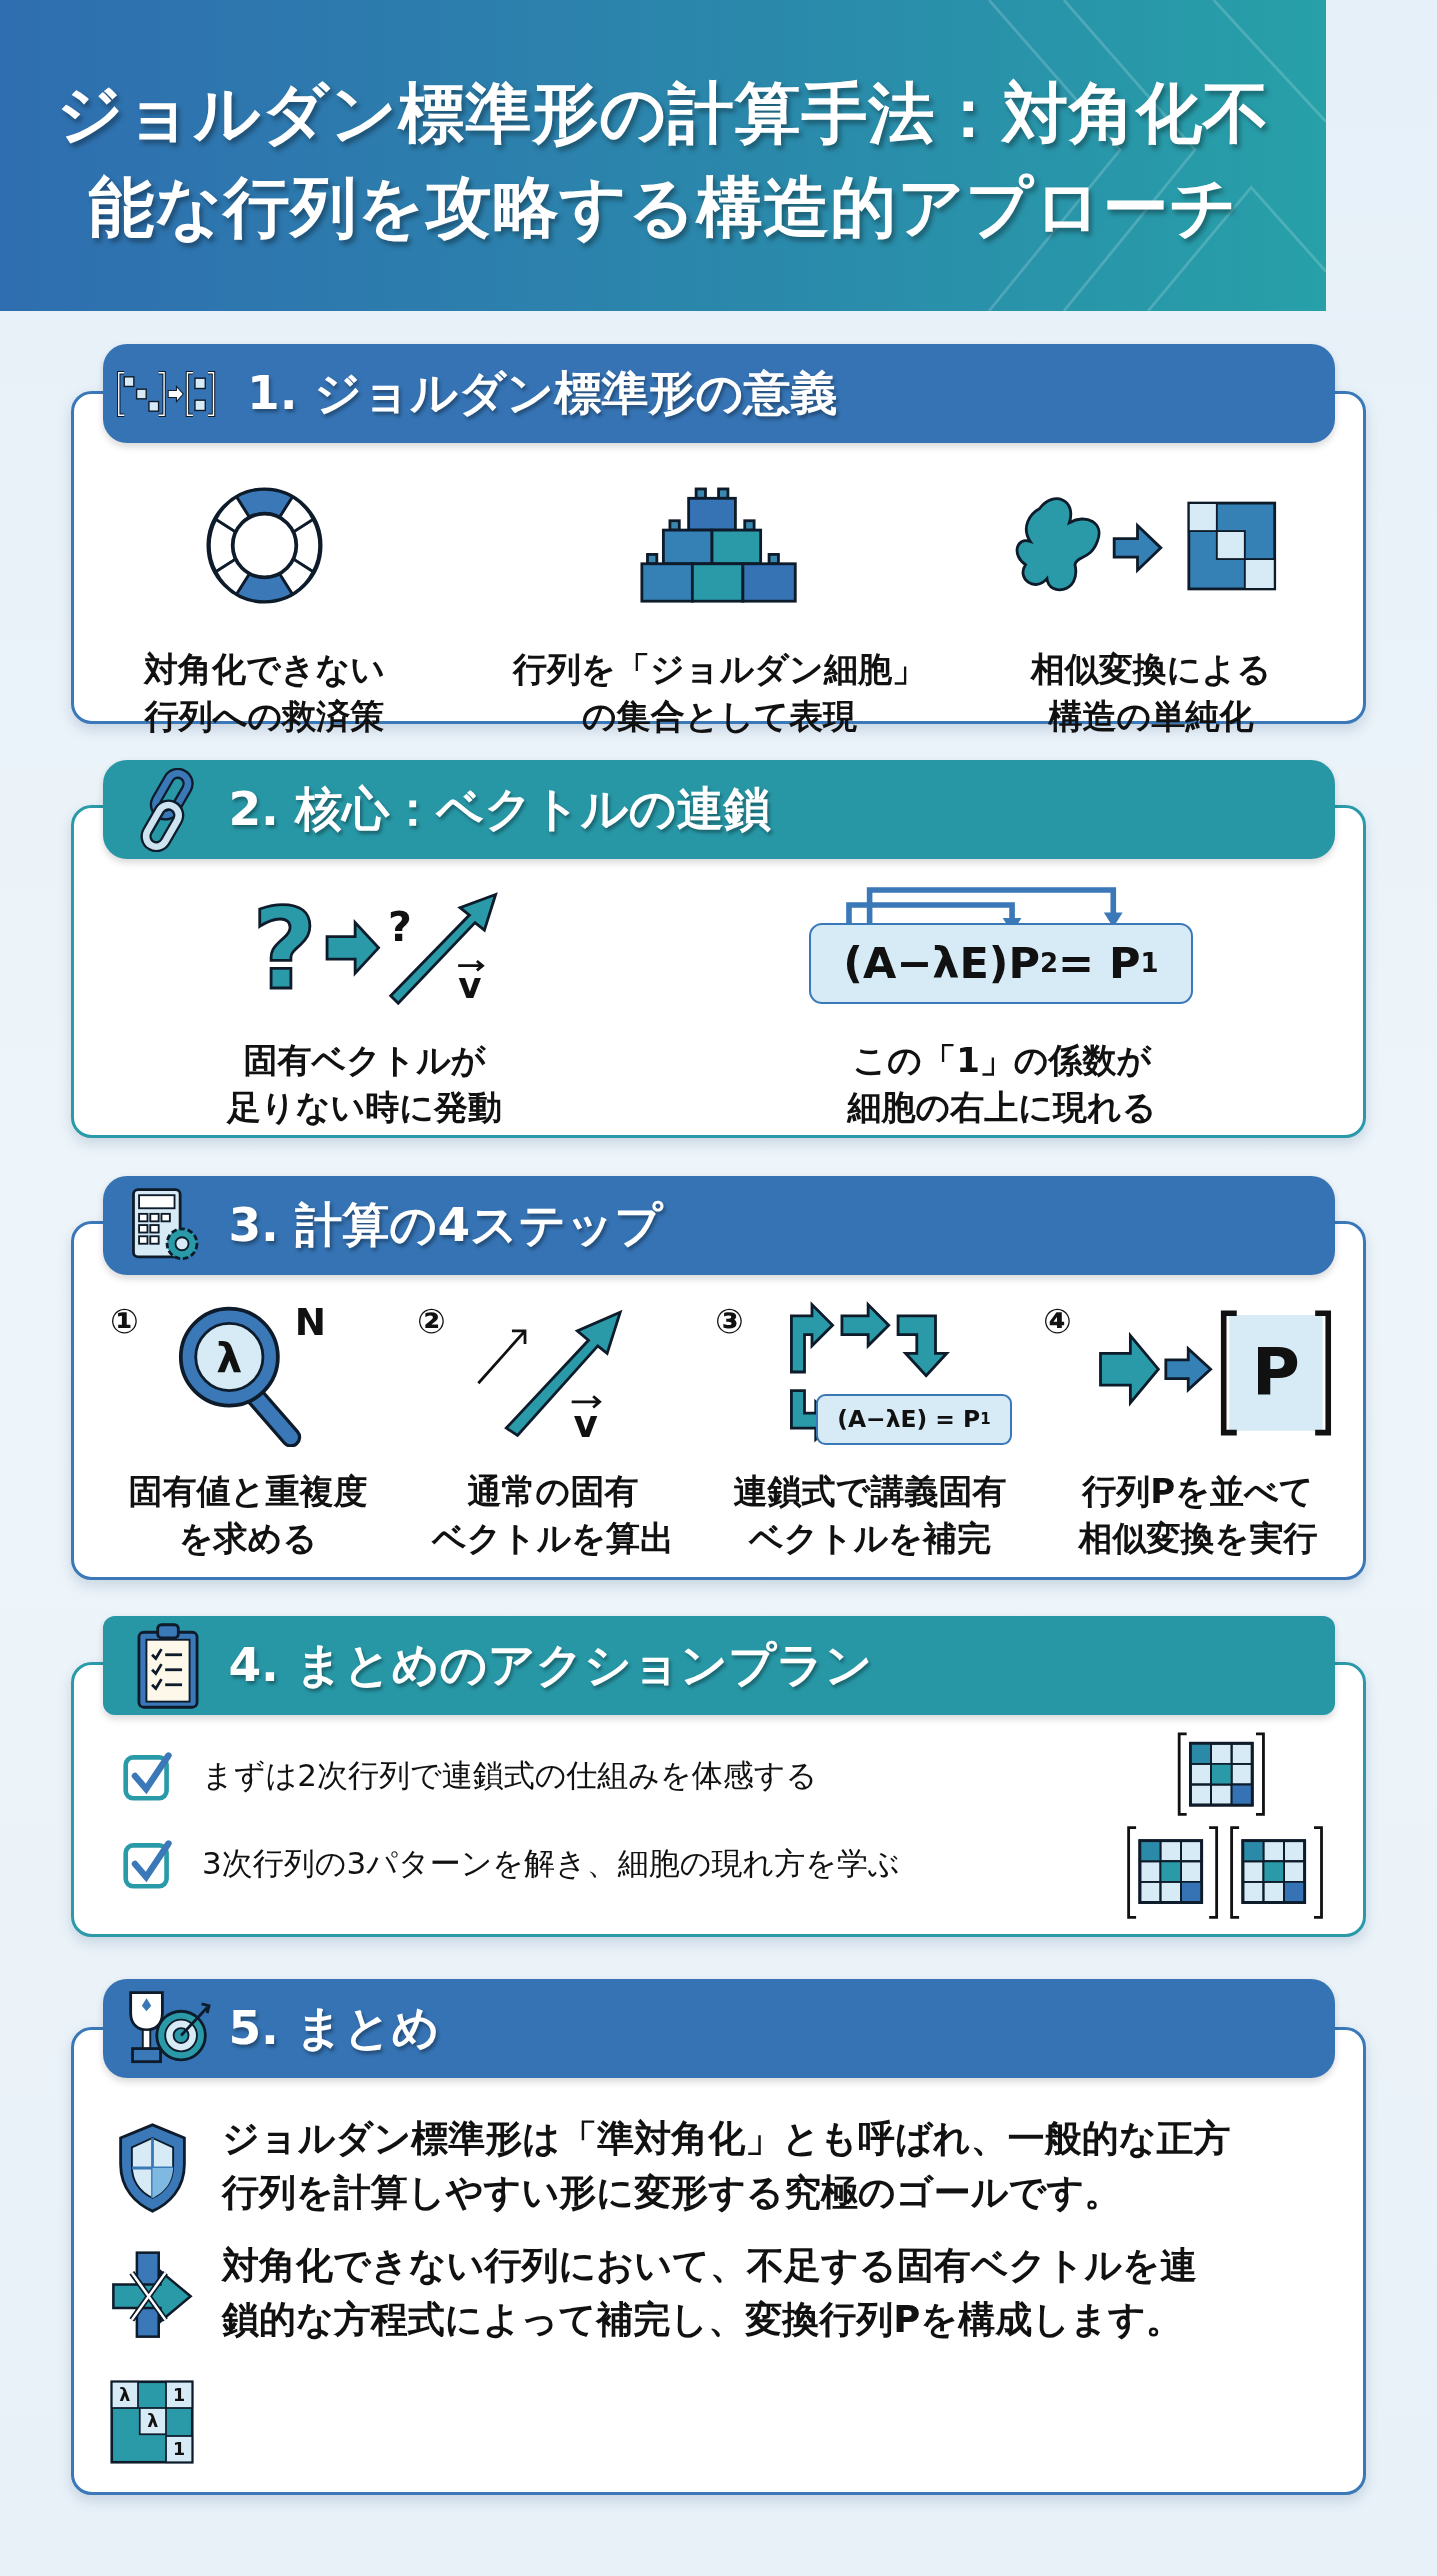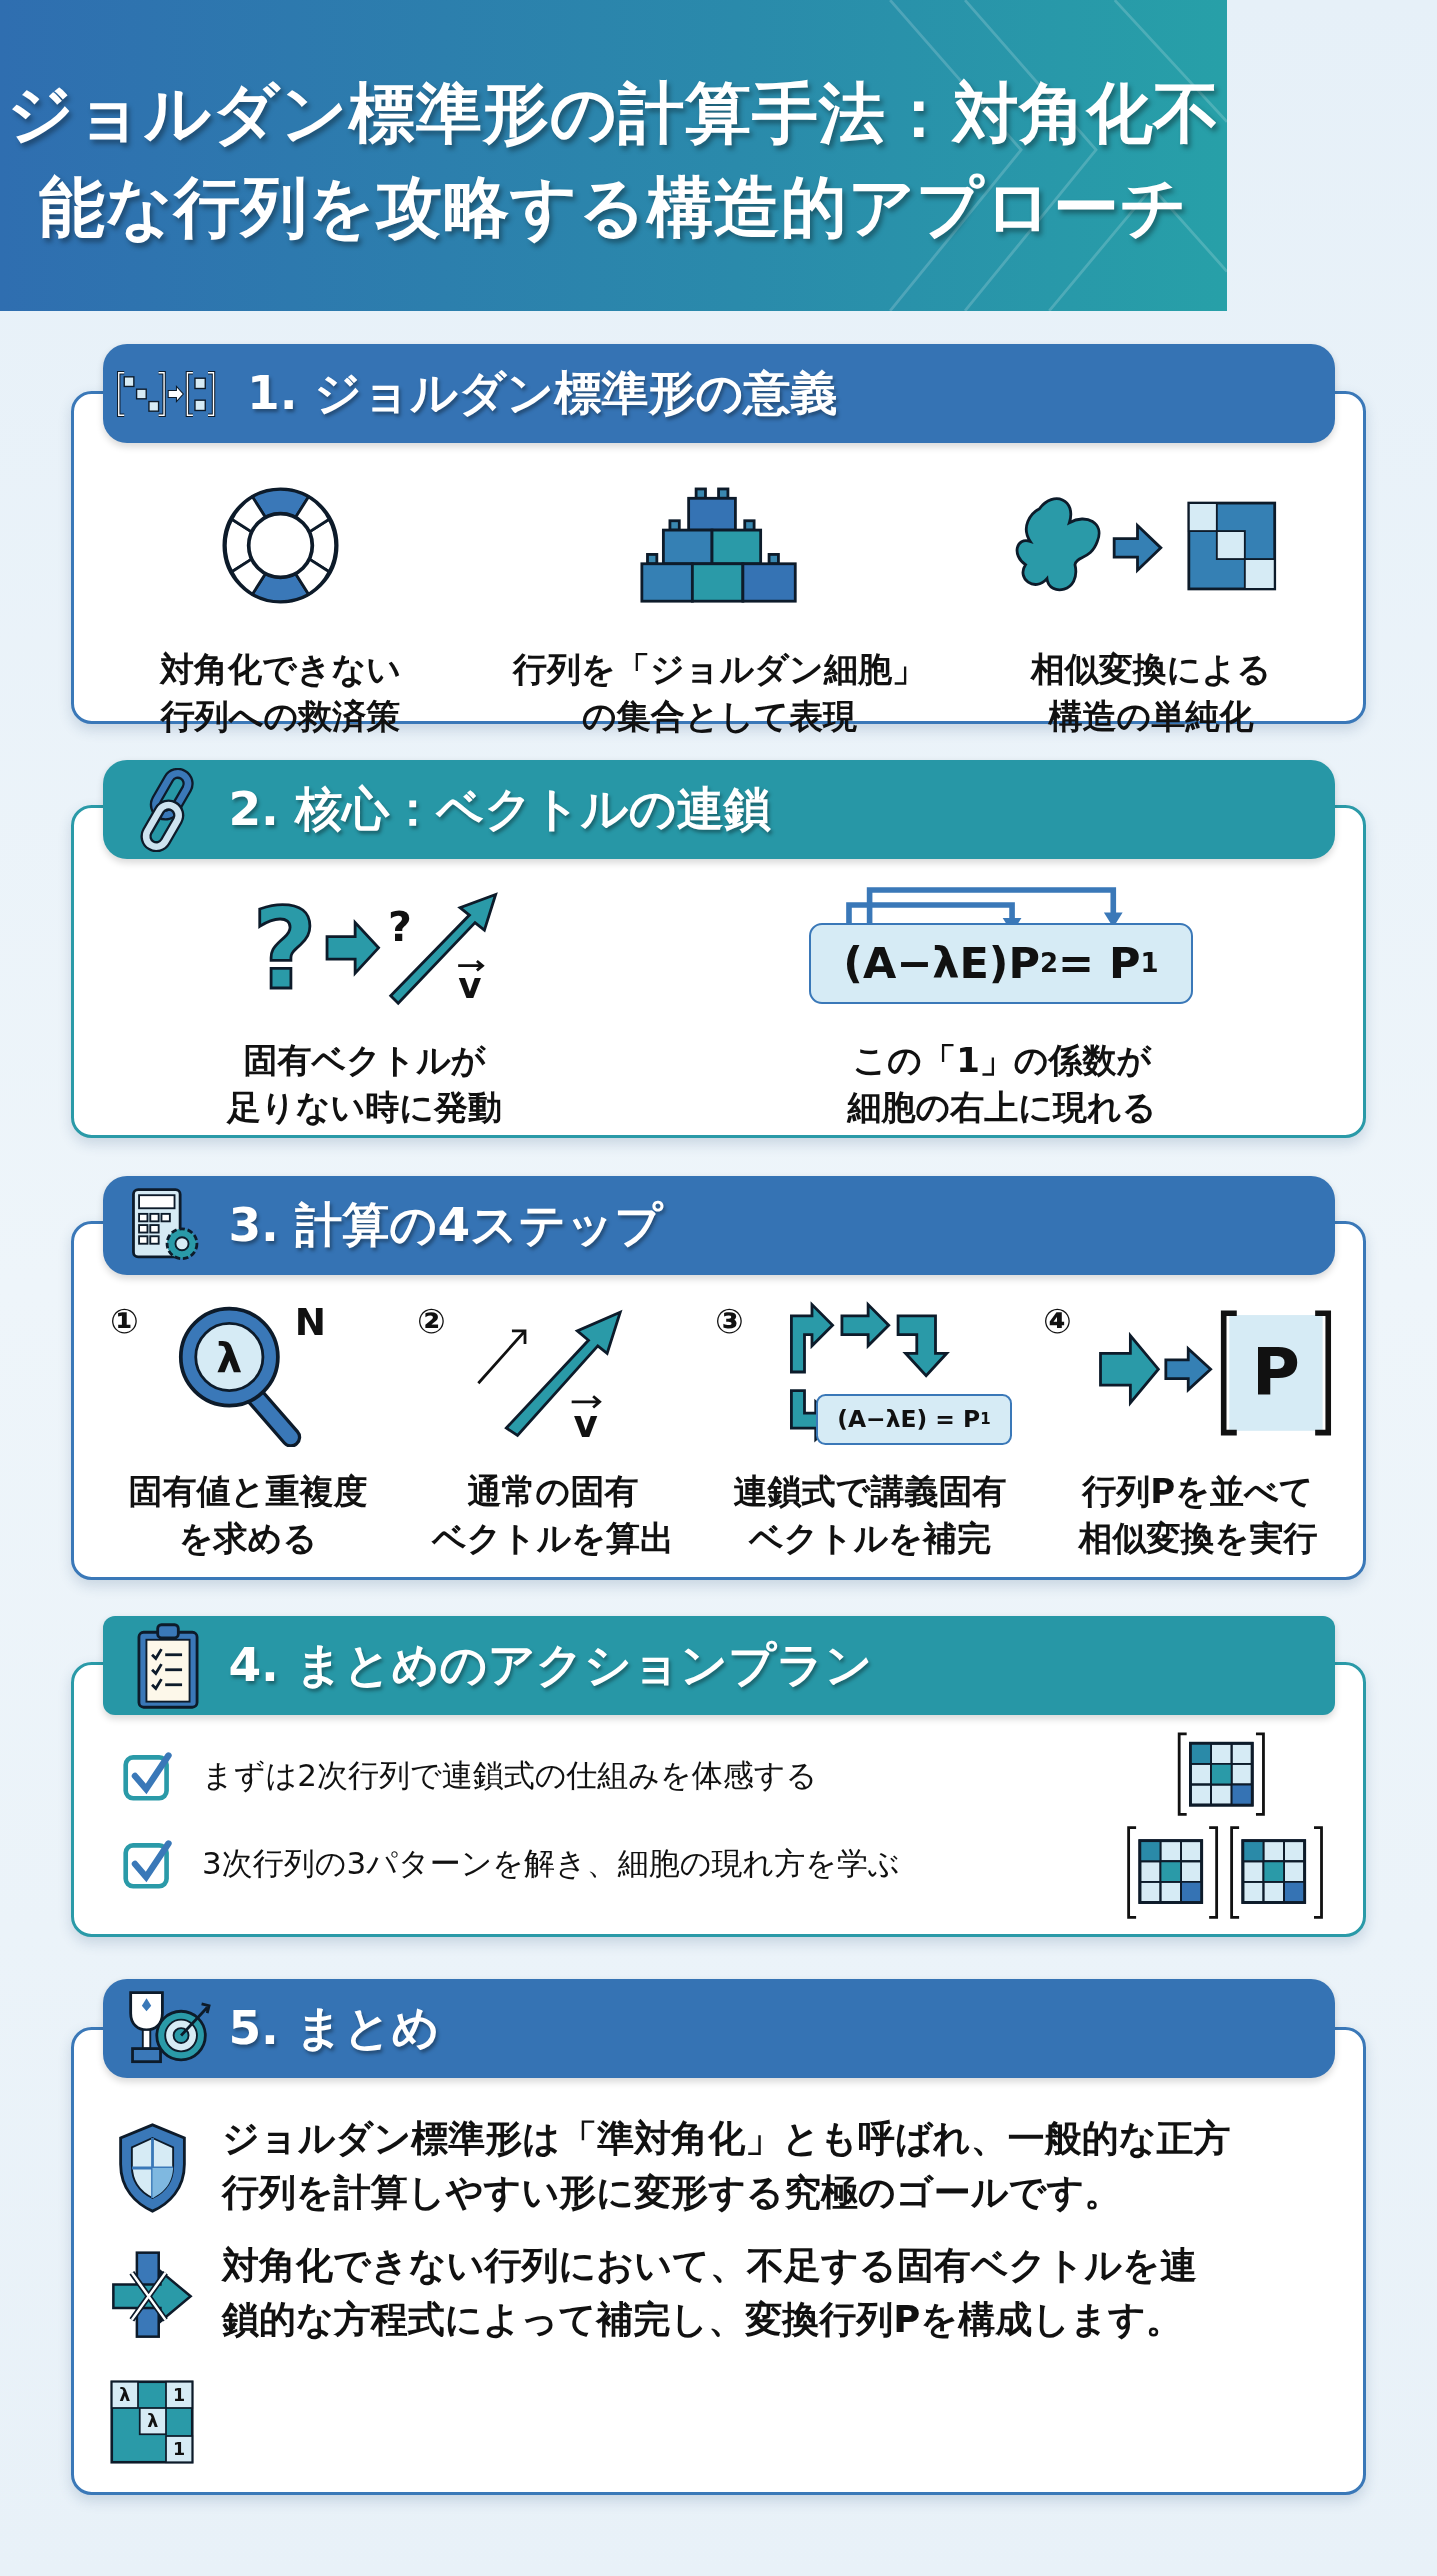--- a/index.html
+++ b/index.html
@@ -4,21 +4,21 @@
 <style>
   * { box-sizing: border-box; margin: 0; padding: 0; }
   html, body { width: 1438px; height: 2576px; overflow: hidden; }
   body {
     font-family: "DejaVu Sans", "Liberation Sans", sans-serif;
     background: linear-gradient(180deg, #e6f0f8 0%, #eef5fa 50%, #e8f1f8 100%);
     color: #111;
     position: relative;
   }
   .hero {
-    position: absolute; left: 0; top: 0; width: 1227px; height: 311px;
+    position: absolute; left: 0; top: 0; width: 1326px; height: 311px;
     background: linear-gradient(90deg, #2f6eb0 0%, #2a8aab 60%, #27a0a8 100%);
     overflow: hidden;
   }
   .hero svg.deco { position: absolute; right: 0; top: 0; }
   .hero h1 {
     position: absolute; left: 0; right: 0; top: 67px;
     text-align: center; color: #fff; font-weight: bold;
     font-size: 66px; line-height: 94px; letter-spacing: 0.9px;
     text-shadow: 2.8px 3.7px 5.6px rgba(0,0,0,0.35);
   }
@@ -95,21 +95,21 @@
           <path d="M112 4 H104 V66 H112"></path>
           <path d="M134 4 H142 V66 H134"></path>
         </g>
       <rect x="115" y="12" width="15" height="15" fill="#d6ebf5" stroke="#0d1b2a" stroke-width="2"></rect>
       <rect x="115" y="44" width="15" height="15" fill="#d6ebf5" stroke="#0d1b2a" stroke-width="2"></rect>
     </svg>
   </div>
   <div class="title" style="margin-left:28px;">1. ジョルダン標準形の意義</div>
 </div>
 
-<div class="col" style="left:112px; top:466px; width:337px;">
+<div class="col" style="left:96px; top:466px; width:337px;">
   <div class="iconbox">
     <svg width="131" height="131" viewBox="0 0 140 140">
       <circle cx="70" cy="70" r="60" fill="#3a78b8" stroke="#0d1b2a" stroke-width="4"></circle>
       <g fill="#fff" stroke="#0d1b2a" stroke-width="3">
         <path d="M40 18 A60 60 0 0 1 100 18 L86 40 A34 34 0 0 0 54 40 Z" fill="#3a78b8"></path>
         <path d="M18 42 L40 56 A34 34 0 0 0 40 84 L18 98 A60 60 0 0 1 18 42 Z"></path>
         <path d="M122 42 L100 56 A34 34 0 0 1 100 84 L122 98 A60 60 0 0 0 122 42 Z"></path>
         <path d="M54 100 A34 34 0 0 0 86 100 L100 122 A60 60 0 0 1 40 122 Z" fill="#3a78b8"></path>
         <path d="M40 18 L54 40 A34 34 0 0 0 40 56 L18 42 A60 60 0 0 1 40 18 Z"></path>
         <path d="M100 18 L86 40 A34 34 0 0 1 100 56 L122 42 A60 60 0 0 0 100 18 Z"></path>

